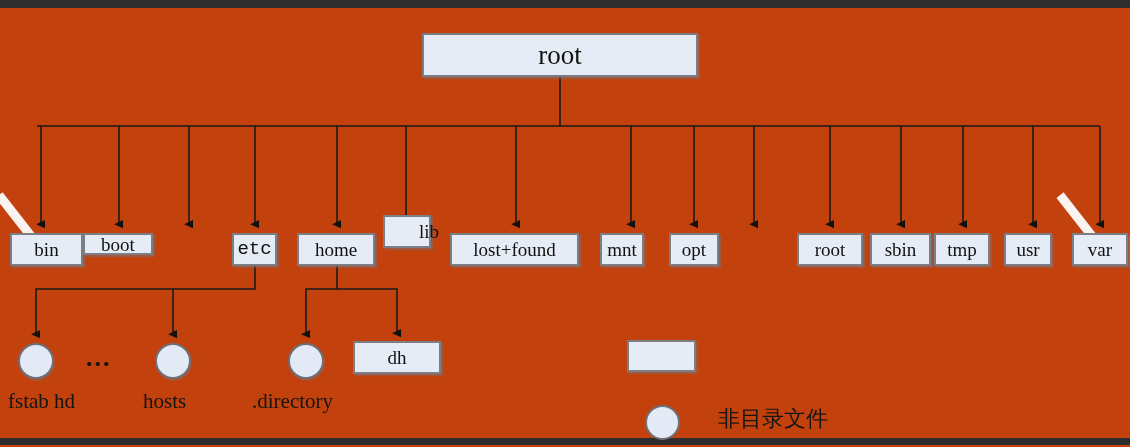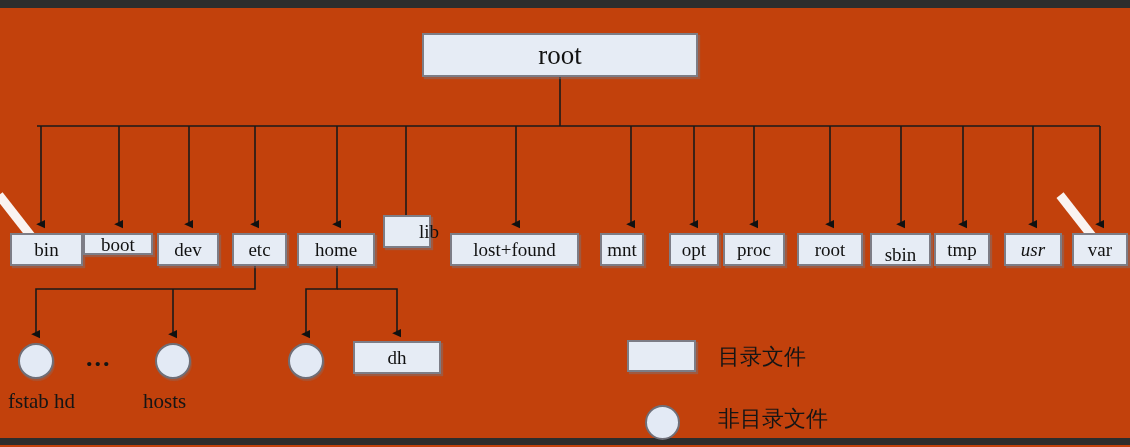--- a/index.html
+++ b/index.html
@@ -162,73 +162,67 @@
   <div class="node root-node" style="left:422px; top:33px; width:276px; height:44px;">
     <span>root</span>
   </div>
 
   <div class="node dir-node" style="left:10px; top:233px; width:73px; height:33px;">
     <span>bin</span>
   </div>
   <div class="node dir-node" style="left:83px; top:233px; width:70px; height:22px;">
     <span>boot</span>
   </div>
-  <div class="node dir-node" style="left:157px; top:233px; width:62px; height:33px;">
-    <span>dev</span>
-  </div>
-  <div class="node dir-node" style="left:232px; top:233px; width:55px; height:33px;">
+  <div class="node dir-node" style="left:232px; top:233px; width:45px; height:33px;font-family:Liberation Mono, monospace;">
     <span>etc</span>
   </div>
   <div class="node dir-node" style="left:297px; top:233px; width:78px; height:33px;">
     <span>home</span>
   </div>
   <div class="node dir-node" style="left:383px; top:215px; width:45px; height:33px;padding-left:44px;">
     <span>lib</span>
   </div>
   <div class="node dir-node" style="left:450px; top:233px; width:129px; height:33px;">
     <span>lost+found</span>
   </div>
   <div class="node dir-node" style="left:600px; top:233px; width:44px; height:33px;">
     <span>mnt</span>
   </div>
   <div class="node dir-node" style="left:669px; top:233px; width:50px; height:33px;">
     <span>opt</span>
   </div>
-  <div class="node dir-node" style="left:723px; top:233px; width:62px; height:33px;">
-    <span>proc</span>
-  </div>
   <div class="node dir-node" style="left:797px; top:233px; width:66px; height:33px;">
     <span>root</span>
   </div>
-  <div class="node dir-node" style="left:870px; top:233px; width:61px; height:33px;align-items:flex-end;">
+  <div class="node dir-node" style="left:870px; top:233px; width:61px; height:33px;">
     <span>sbin</span>
   </div>
   <div class="node dir-node" style="left:934px; top:233px; width:56px; height:33px;">
     <span>tmp</span>
   </div>
-  <div class="node dir-node" style="left:1004px; top:233px; width:58px; height:33px;font-style:italic;">
+  <div class="node dir-node" style="left:1004px; top:233px; width:48px; height:33px;">
     <span>usr</span>
   </div>
   <div class="node dir-node" style="left:1072px; top:233px; width:56px; height:33px;">
     <span>var</span>
   </div>
 
   <div class="circle-node" style="left:18px; top:343px;"></div>
   <div class="leaf-label" style="left:8px; top:389px;">fstab hd</div>
 
   <div class="ellipsis-mark" style="left:86px; top:343px;">...</div>
 
   <div class="circle-node" style="left:155px; top:343px;"></div>
   <div class="leaf-label" style="left:143px; top:389px;">hosts</div>
 
   <div class="circle-node" style="left:288px; top:343px;"></div>
+  <div class="leaf-label" style="left:252px; top:389px;">.directory</div>
 
   <div class="node file-box" style="left:353px; top:341px; width:88px; height:33px;">
     <span>dh</span>
   </div>
 
   <div class="legend-rect" style="left:627px; top:340px; width:69px; height:32px;"></div>
-  <div class="legend-label" style="left:718px; top:342px;">目录文件</div>
 
   <div class="legend-circle" style="left:645px; top:405px; width:35px; height:35px;"></div>
   <div class="legend-label" style="left:718px; top:404px;">非目录文件</div>
 
 </div>
 
 </body></html>

